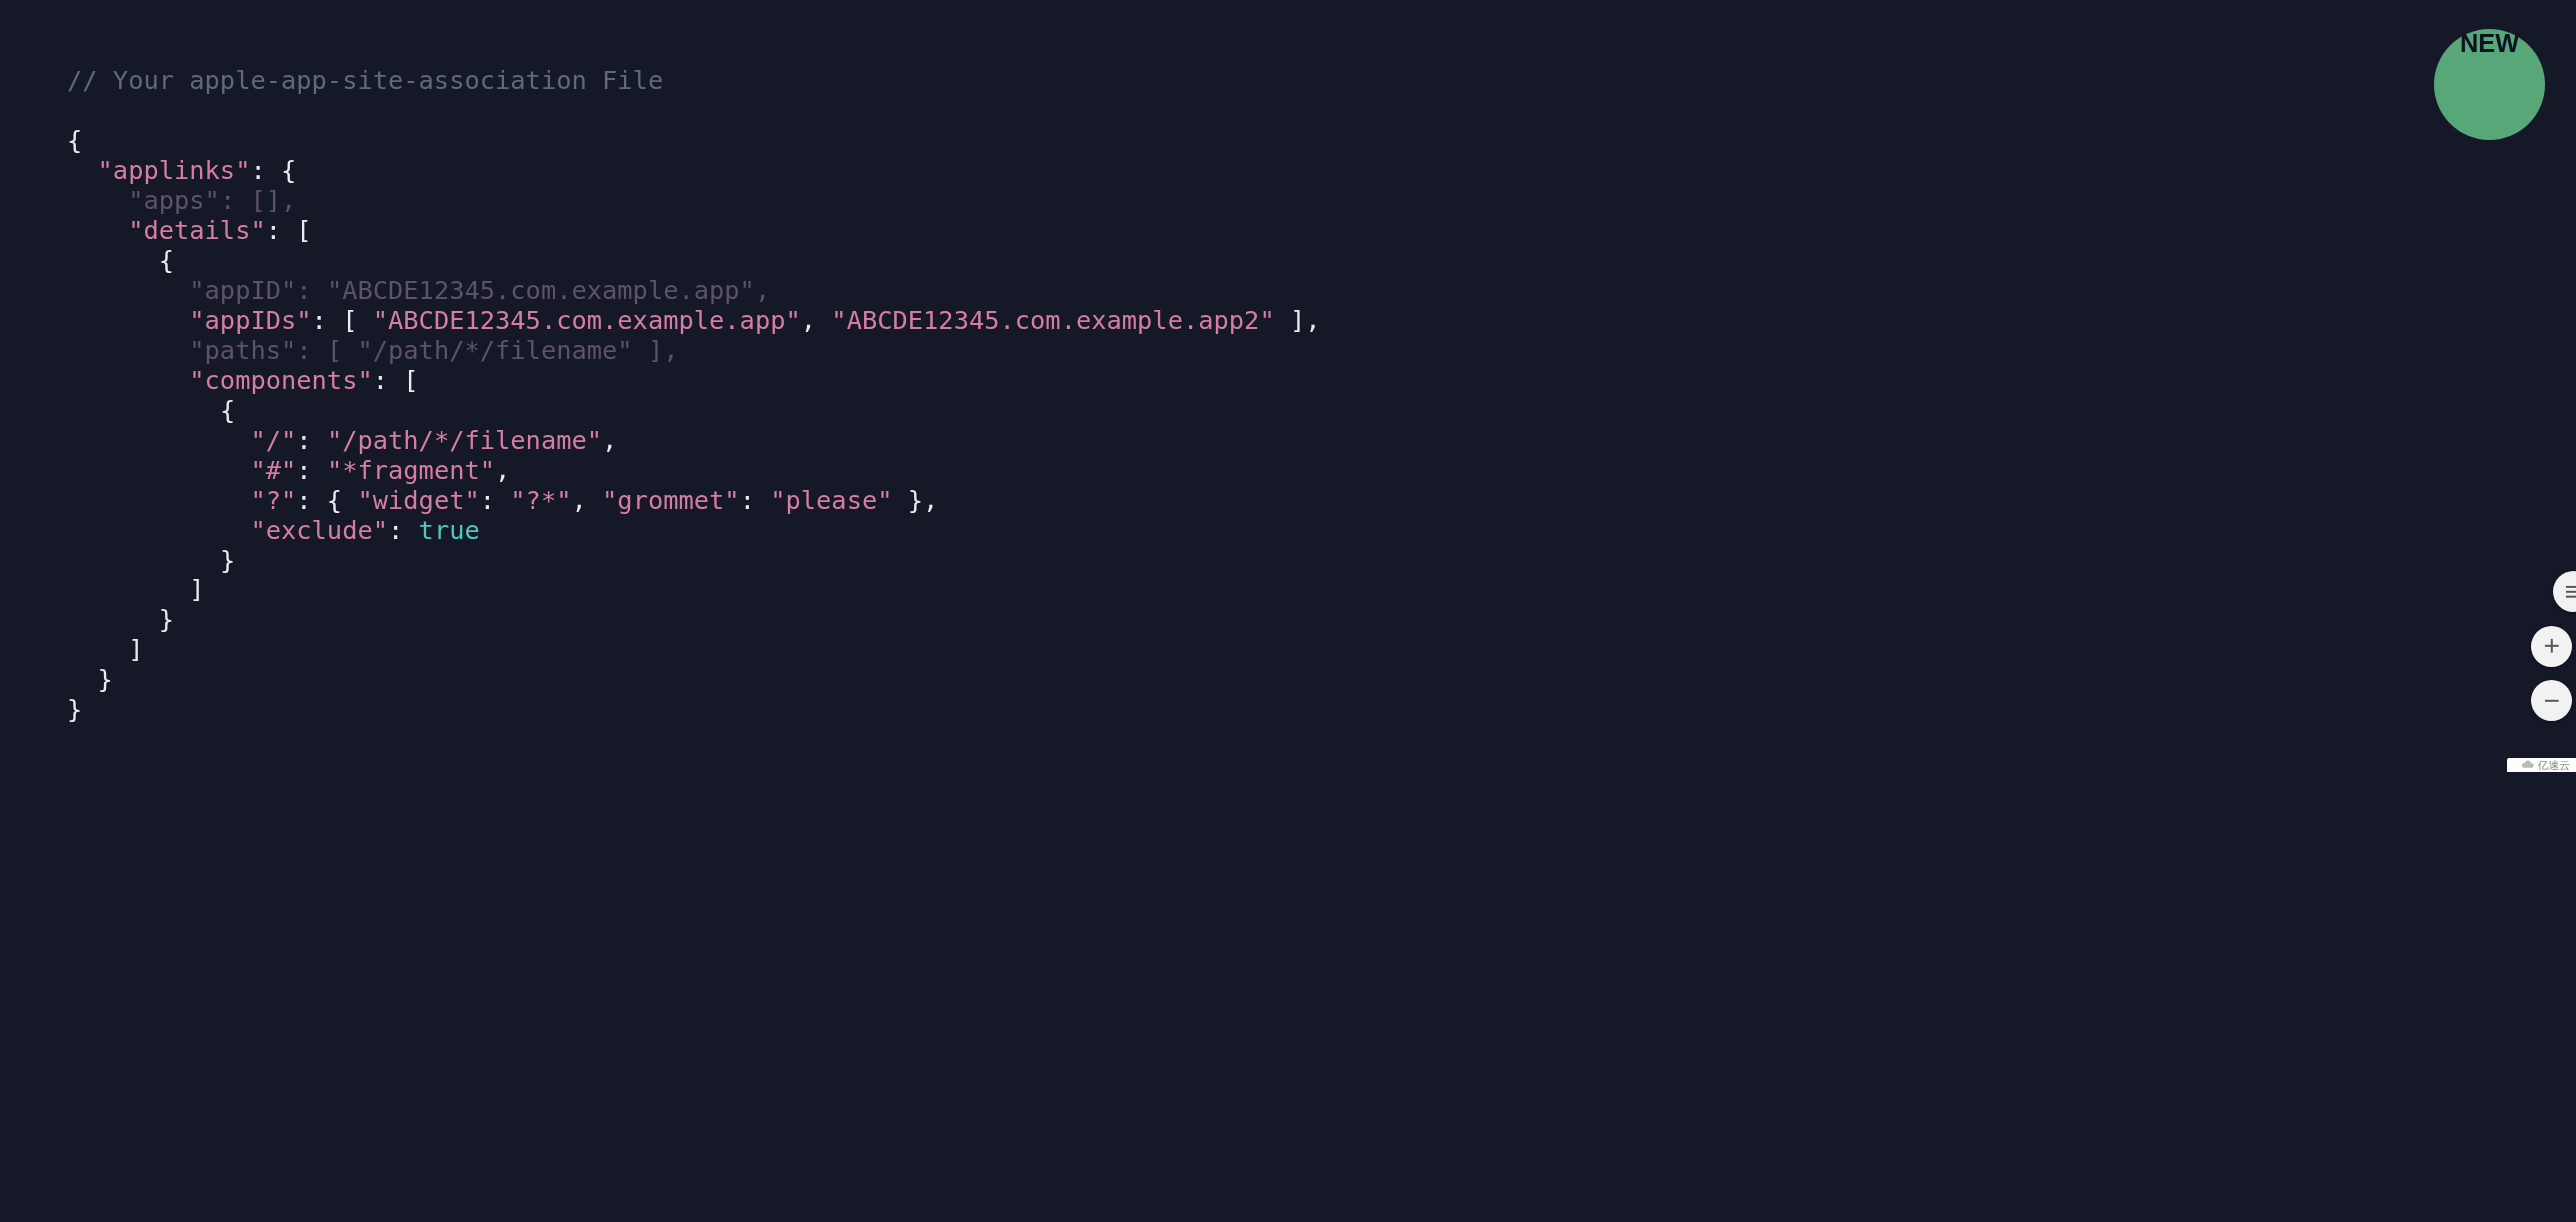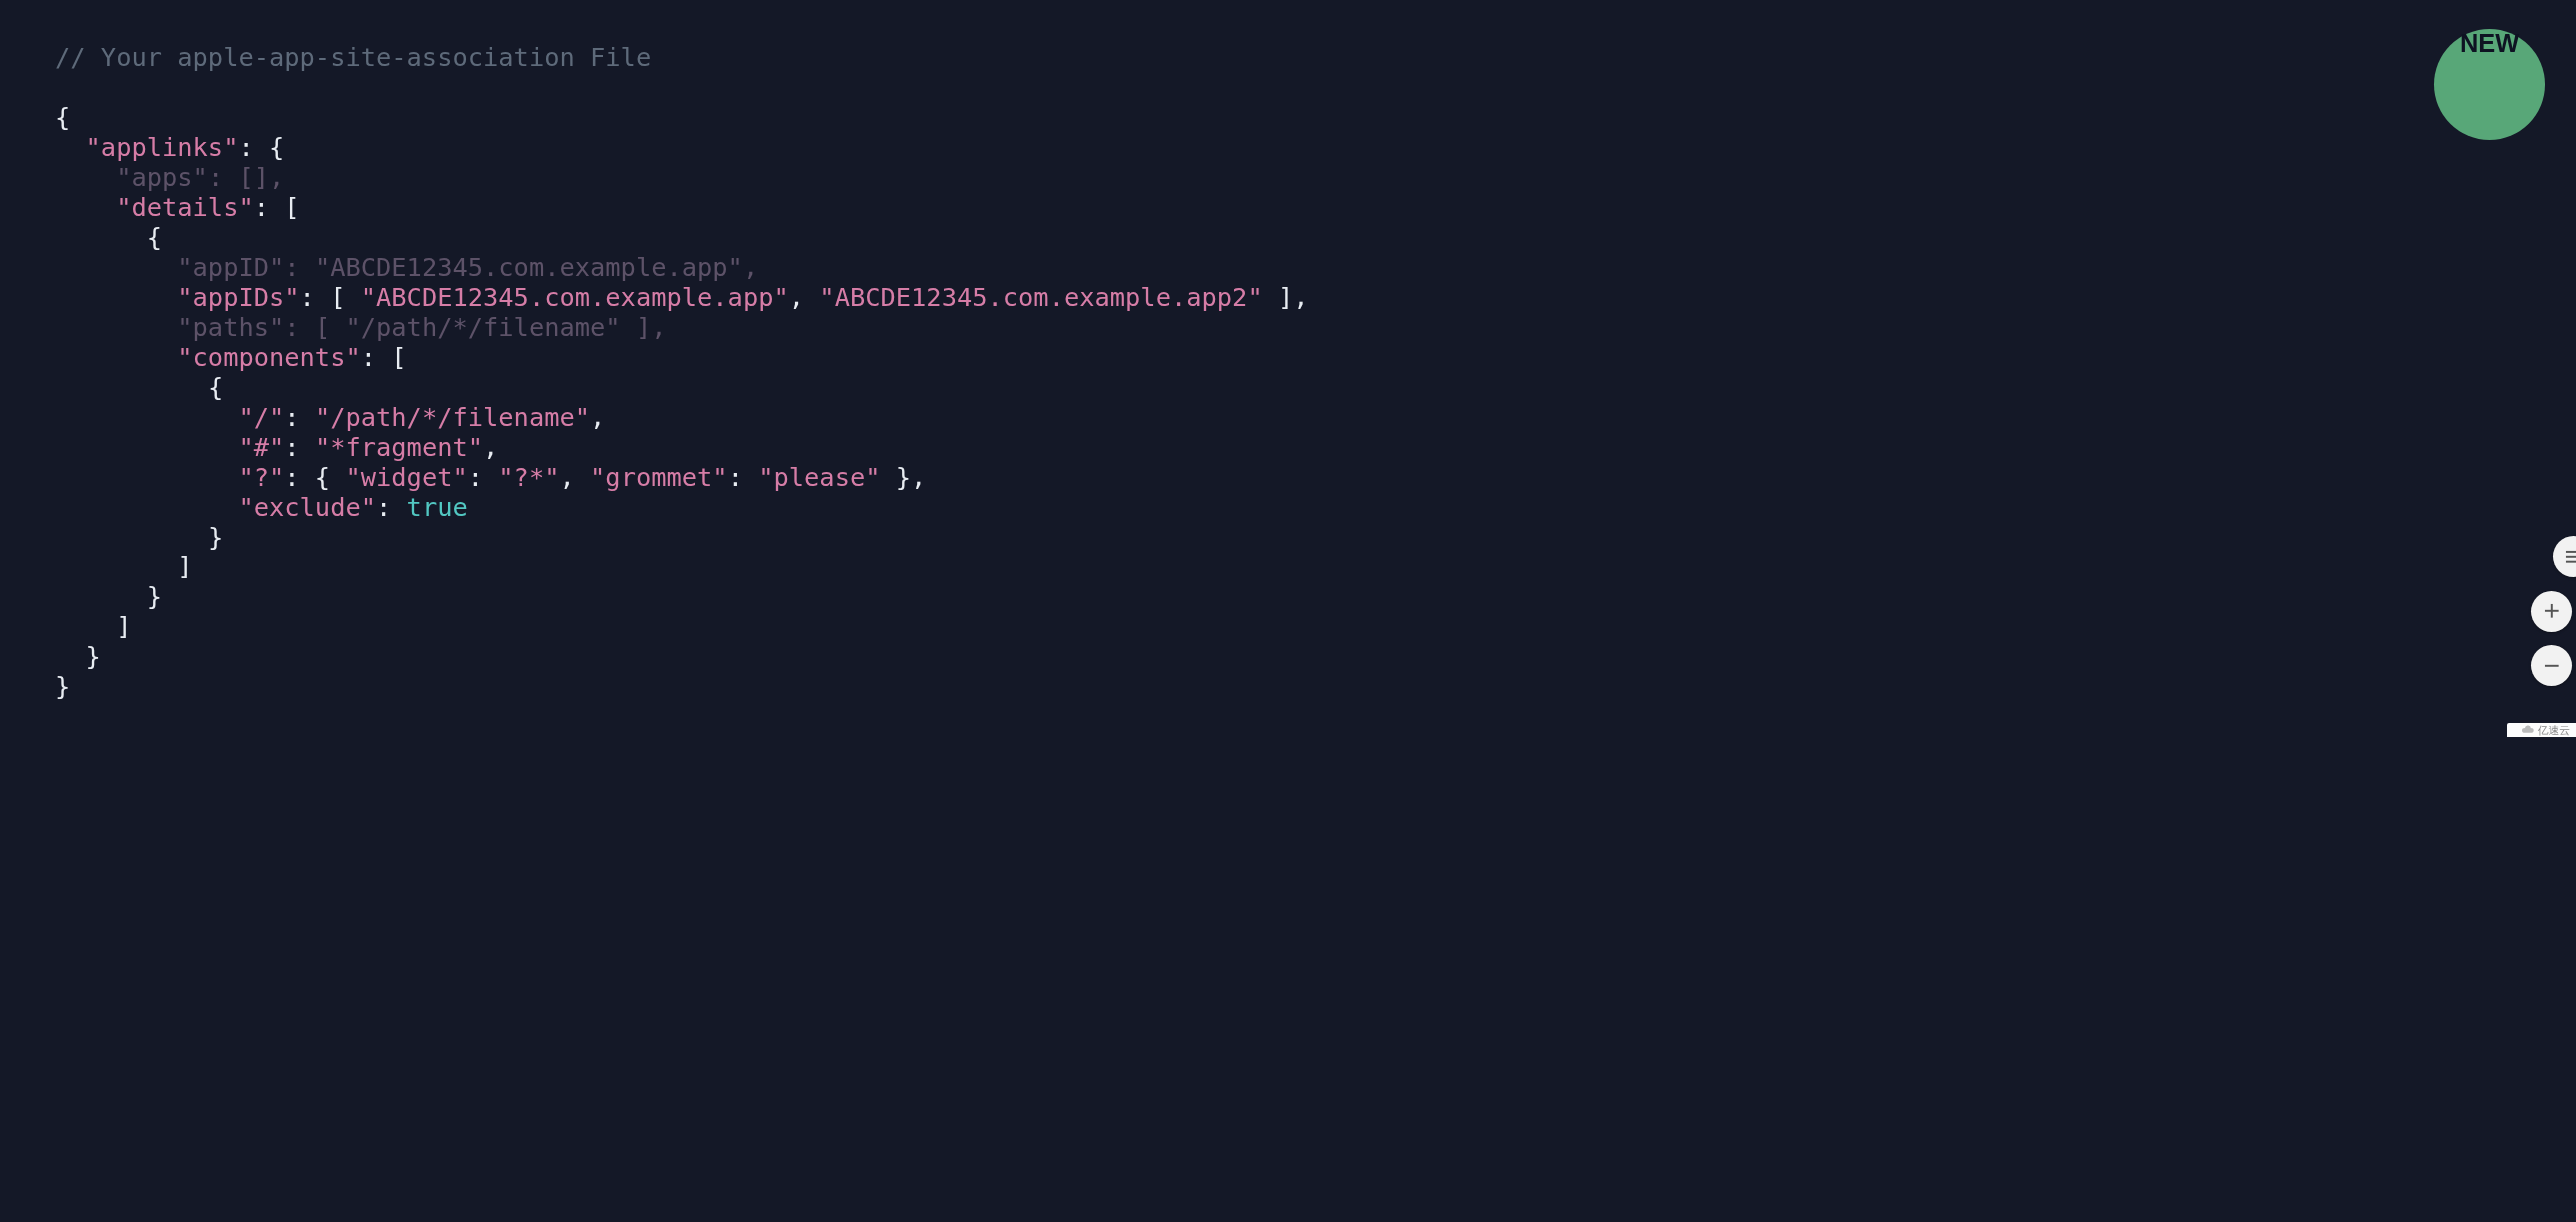--- a/index.html
+++ b/index.html
@@ -18,22 +18,22 @@
     background: var(--bg);
     font-family: "SFMono-Regular", ui-monospace, Menlo, Consolas, monospace;
     font-size: 25.4px;
     line-height: 1.18;
     color: var(--punct);
     min-width: 1532px;
     min-height: 728px;
     position: relative;
   }
   pre.code {
-    margin: 0;
-    padding: 43px 55px 43px 55px;
+    margin: 12px;
+    padding: 54px 55px 43px 55px;
     white-space: pre;
     font-family: inherit;
   }
   .cm  { color: var(--comment); }
   .str { color: var(--string); }
   .pu  { color: var(--punct); }
   .kw  { color: var(--keyword); }
   .dim { color: var(--dim); }
 
   .badge {

